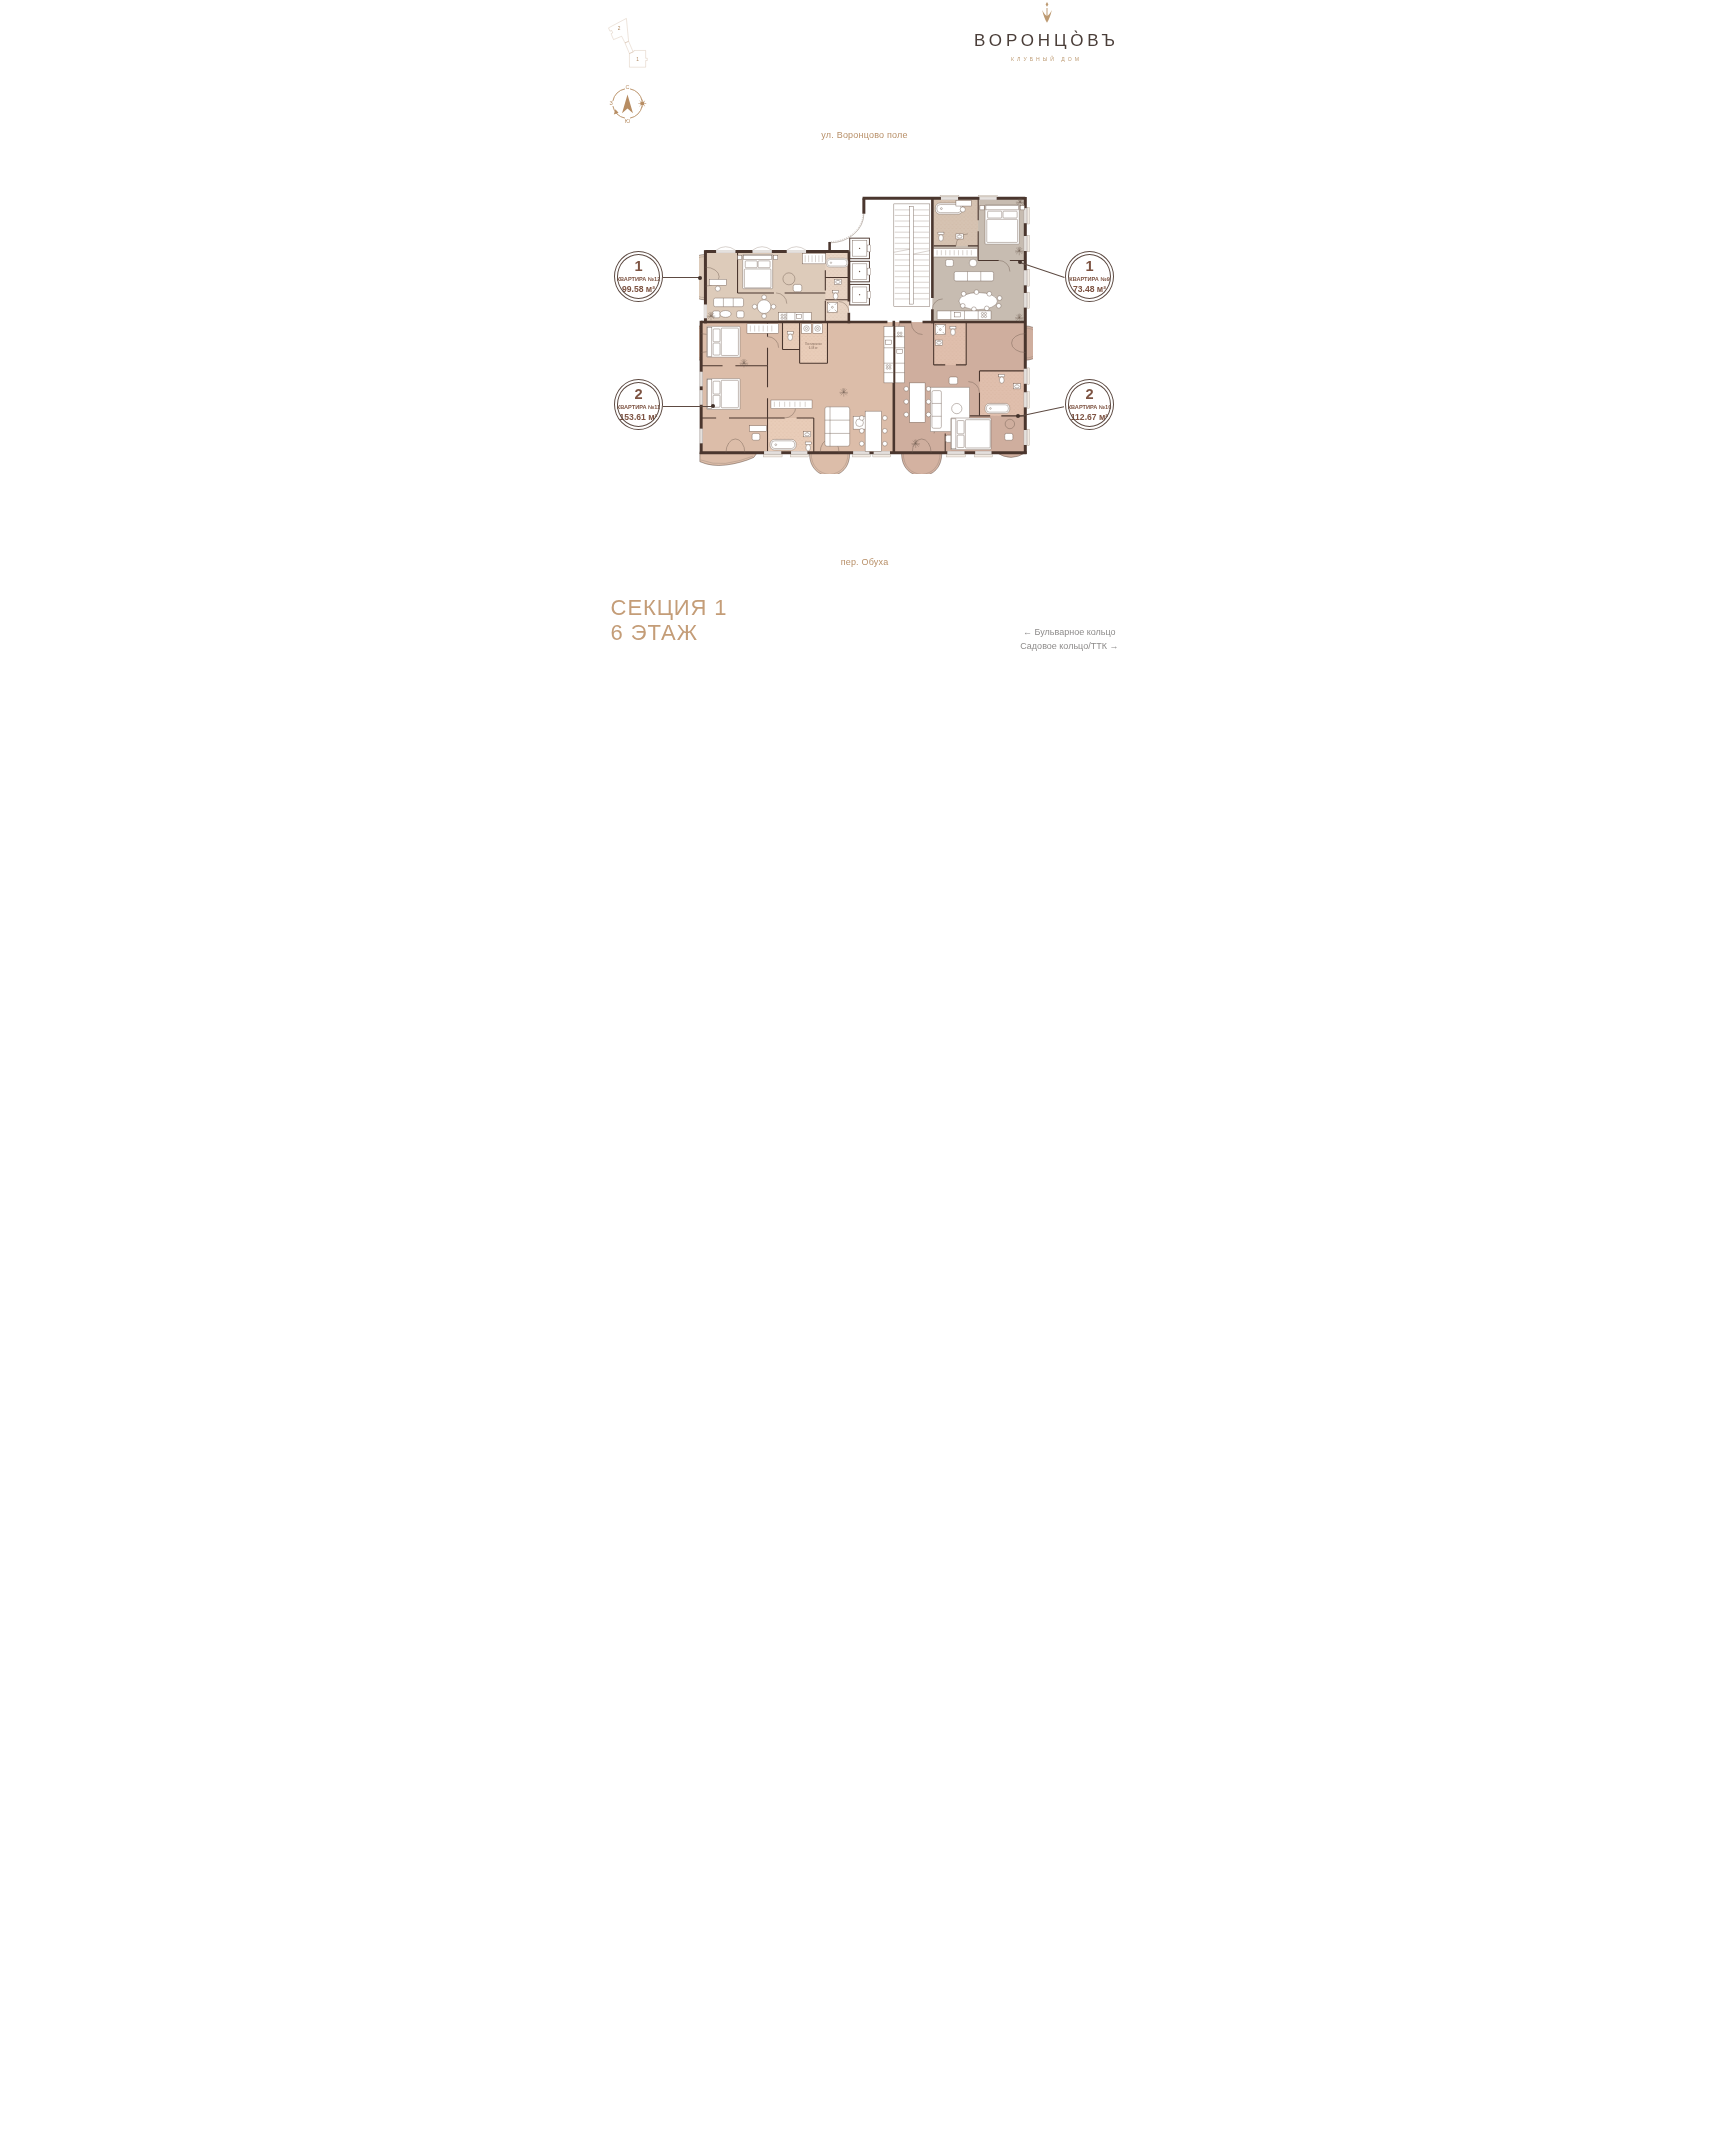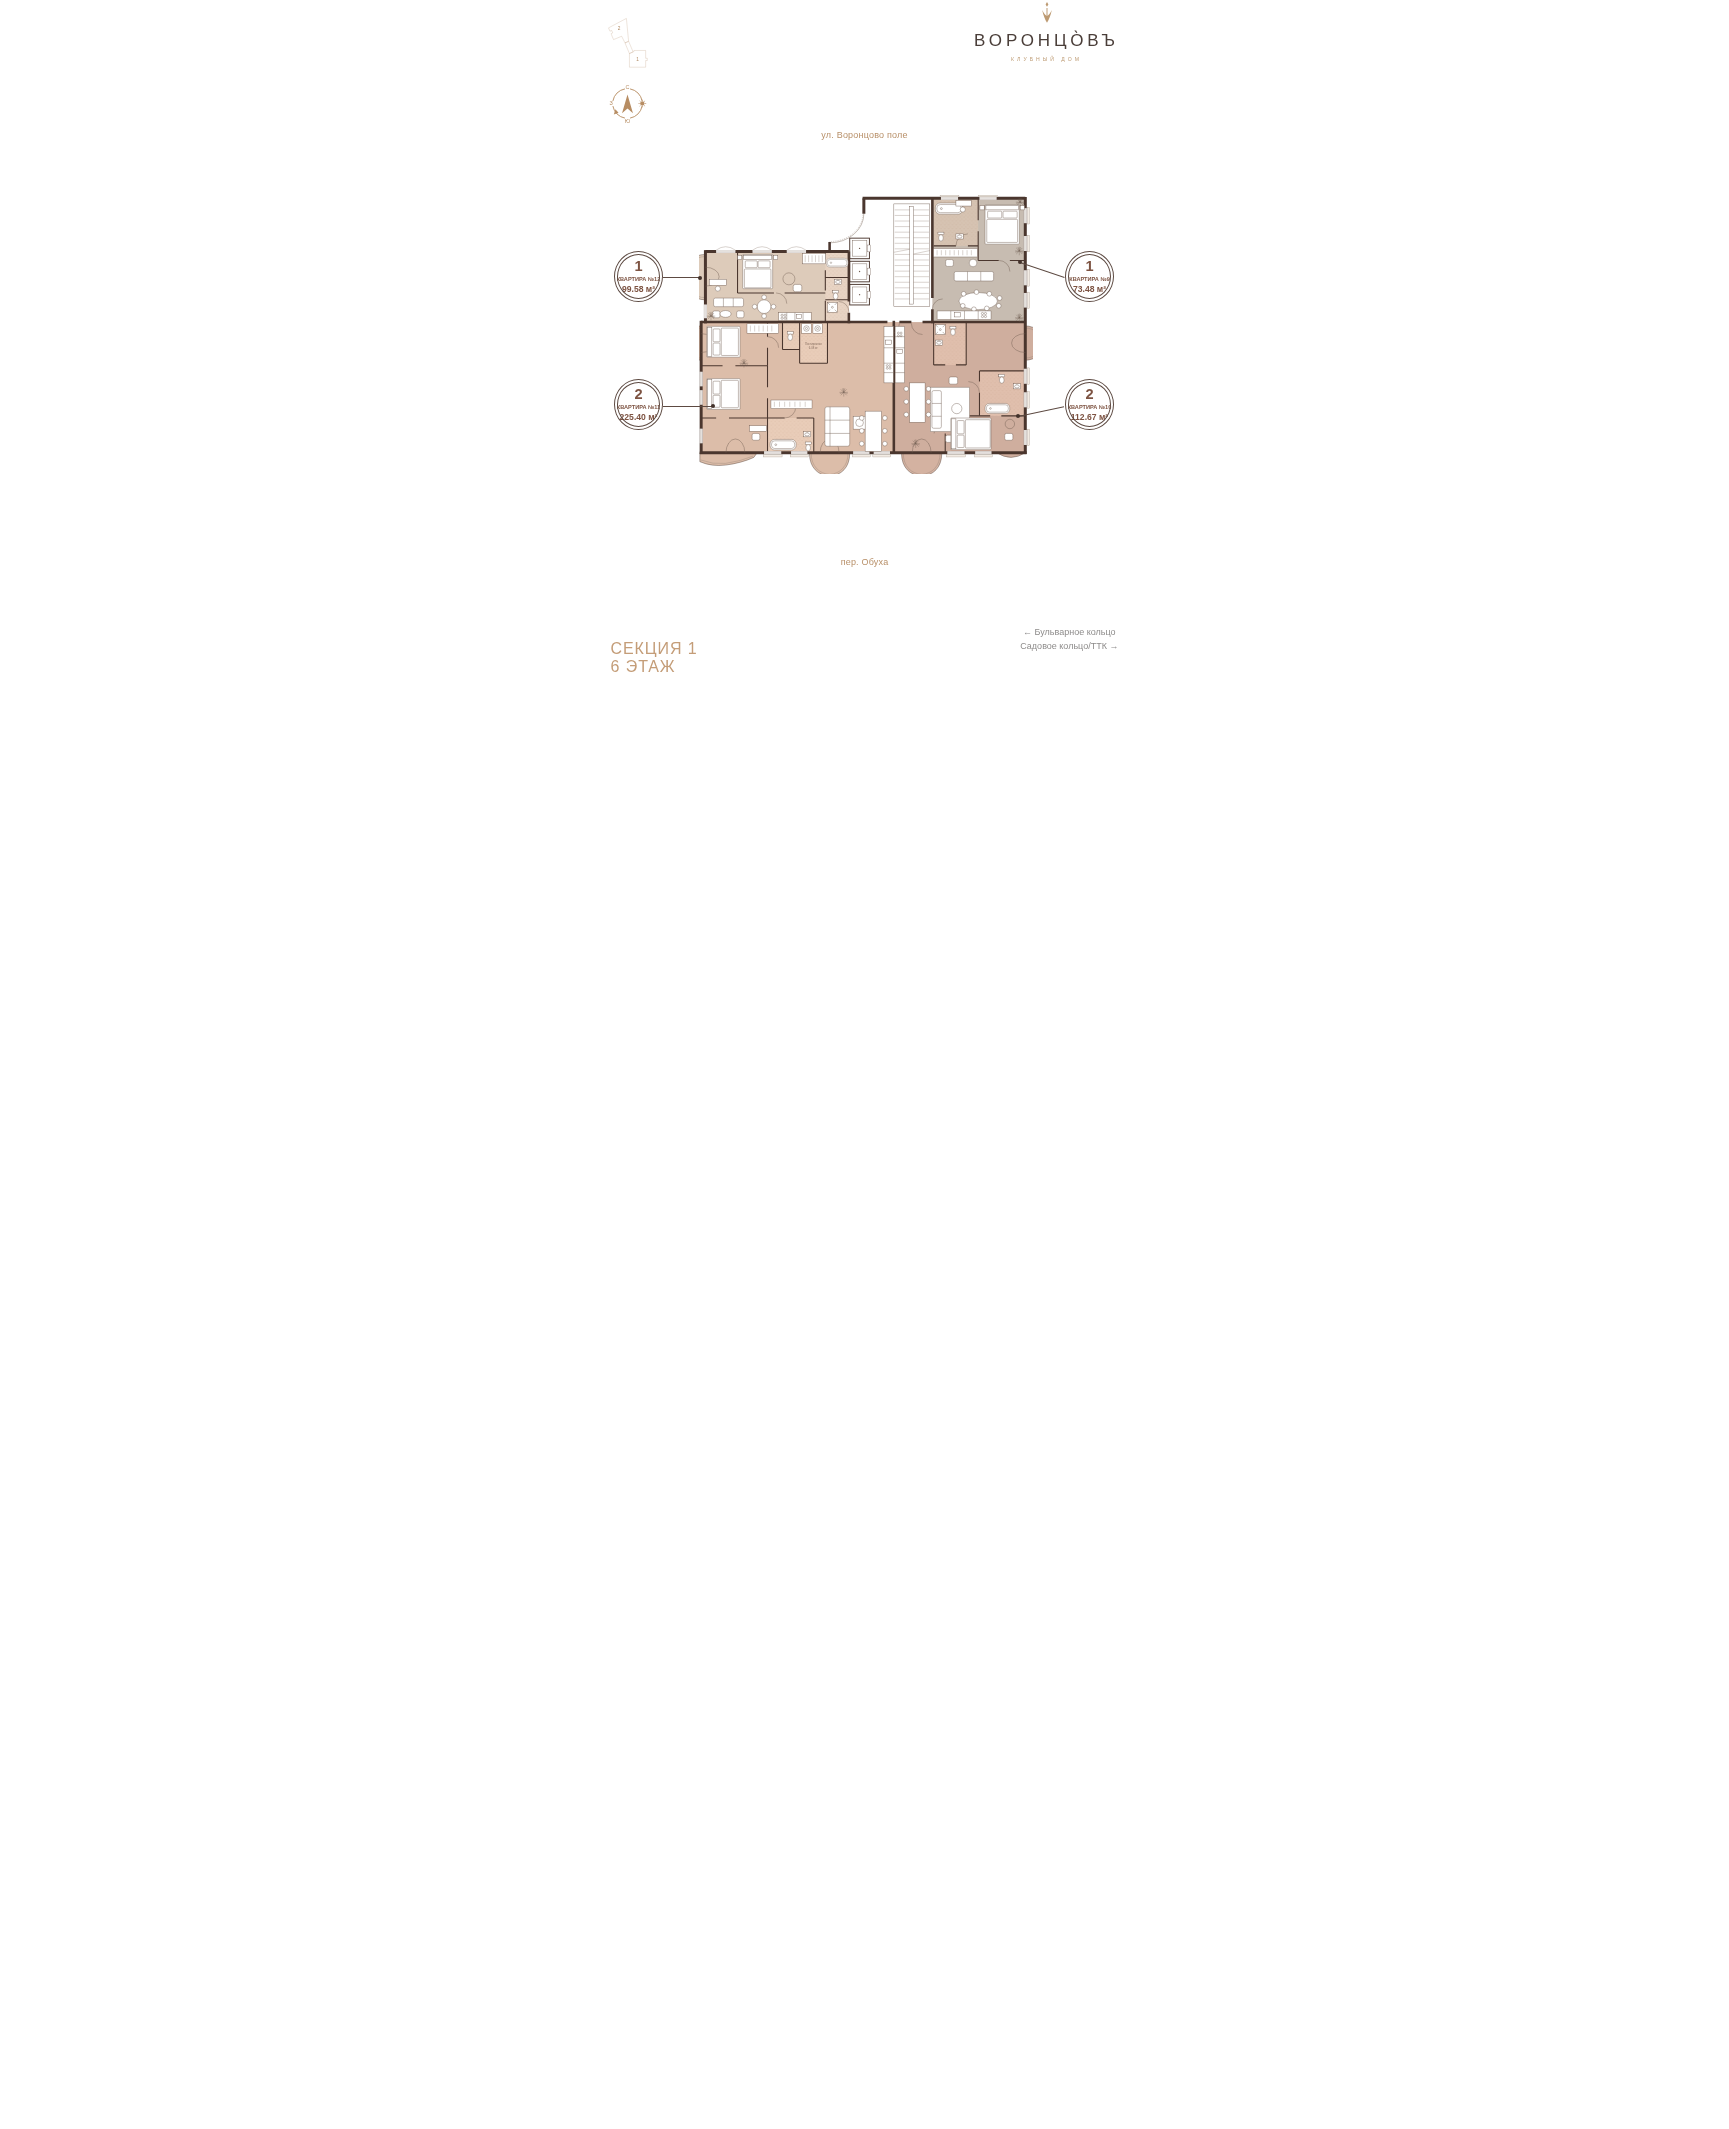--- a/index.html
+++ b/index.html
@@ -17,21 +17,21 @@
   
   .callout{width:49px;height:51px;}
   .ring{position:absolute;inset:0;border:0.6px solid #5d4a42;border-radius:50%;display:flex;flex-direction:column;align-items:center;justify-content:center;background:#fff;}
   .ring::before{content:'';position:absolute;inset:1.7px;border:0.4px solid #5d4a42;border-radius:50%;}
   .co-num{font-size:14.6px;font-weight:600;color:#7d5342;line-height:1;}
   .co-name{margin-top:2.1px;font-size:5.6px;font-weight:700;color:#7d5342;white-space:nowrap;}
   .co-area{margin-top:1.7px;font-size:8.6px;font-weight:600;color:#7d5342;}
   .lead{height:0.6px;background:#5d4a42;transform-origin:0 50%;}
   .dot{width:4.3px;height:4.3px;border-radius:50%;background:#43322b;}
   
-  .sect{left:20.6px;top:640px;font-size:16px;font-weight:200;letter-spacing:0.9px;color:#c49d78;line-height:1.13;}
+  .sect{left:20.6px;top:596px;font-size:22px;font-weight:200;letter-spacing:0.9px;color:#c49d78;line-height:1.13;}
   .nav{right:20.6px;top:625px;text-align:center;font-size:9px;font-weight:300;color:#8e8c8b;line-height:1.6;}
   
   .wall{stroke:#4a362e;fill:none;}
   .w7{stroke-width:7;} .w6{stroke-width:6;}
   .part{stroke:#4a362e;stroke-width:2.5;fill:none;}
   .furn{fill:#fff;stroke:#6f5b50;stroke-width:1;}
   .furnl{fill:none;stroke:#6f5b50;stroke-width:1;}
   .thin{stroke:#8d7d71;stroke-width:.8;fill:none;}
   .sill{fill:#f3ece4;stroke:#9a8b7f;stroke-width:.7;}
   .door{stroke:#6f5b50;stroke-width:1;fill:none;}
@@ -499,21 +499,21 @@
     <div class="ring">
       <div class="co-num">1</div>
       <div class="co-name">КВАРТИРА №9</div>
       <div class="co-area">73.48 м²</div>
     </div>
   </div>
   <div class="abs callout" style="left:24px;top:379px;">
     <div class="ring">
       <div class="co-num">2</div>
       <div class="co-name">КВАРТИРА №11</div>
-      <div class="co-area">225.40 м²</div>
+      <div class="co-area">153.61 м²</div>
     </div>
   </div>
   <div class="abs callout" style="left:475px;top:379px;">
     <div class="ring">
       <div class="co-num">2</div>
       <div class="co-name">КВАРТИРА №10</div>
       <div class="co-area">112.67 м²</div>
     </div>
   </div>
 

